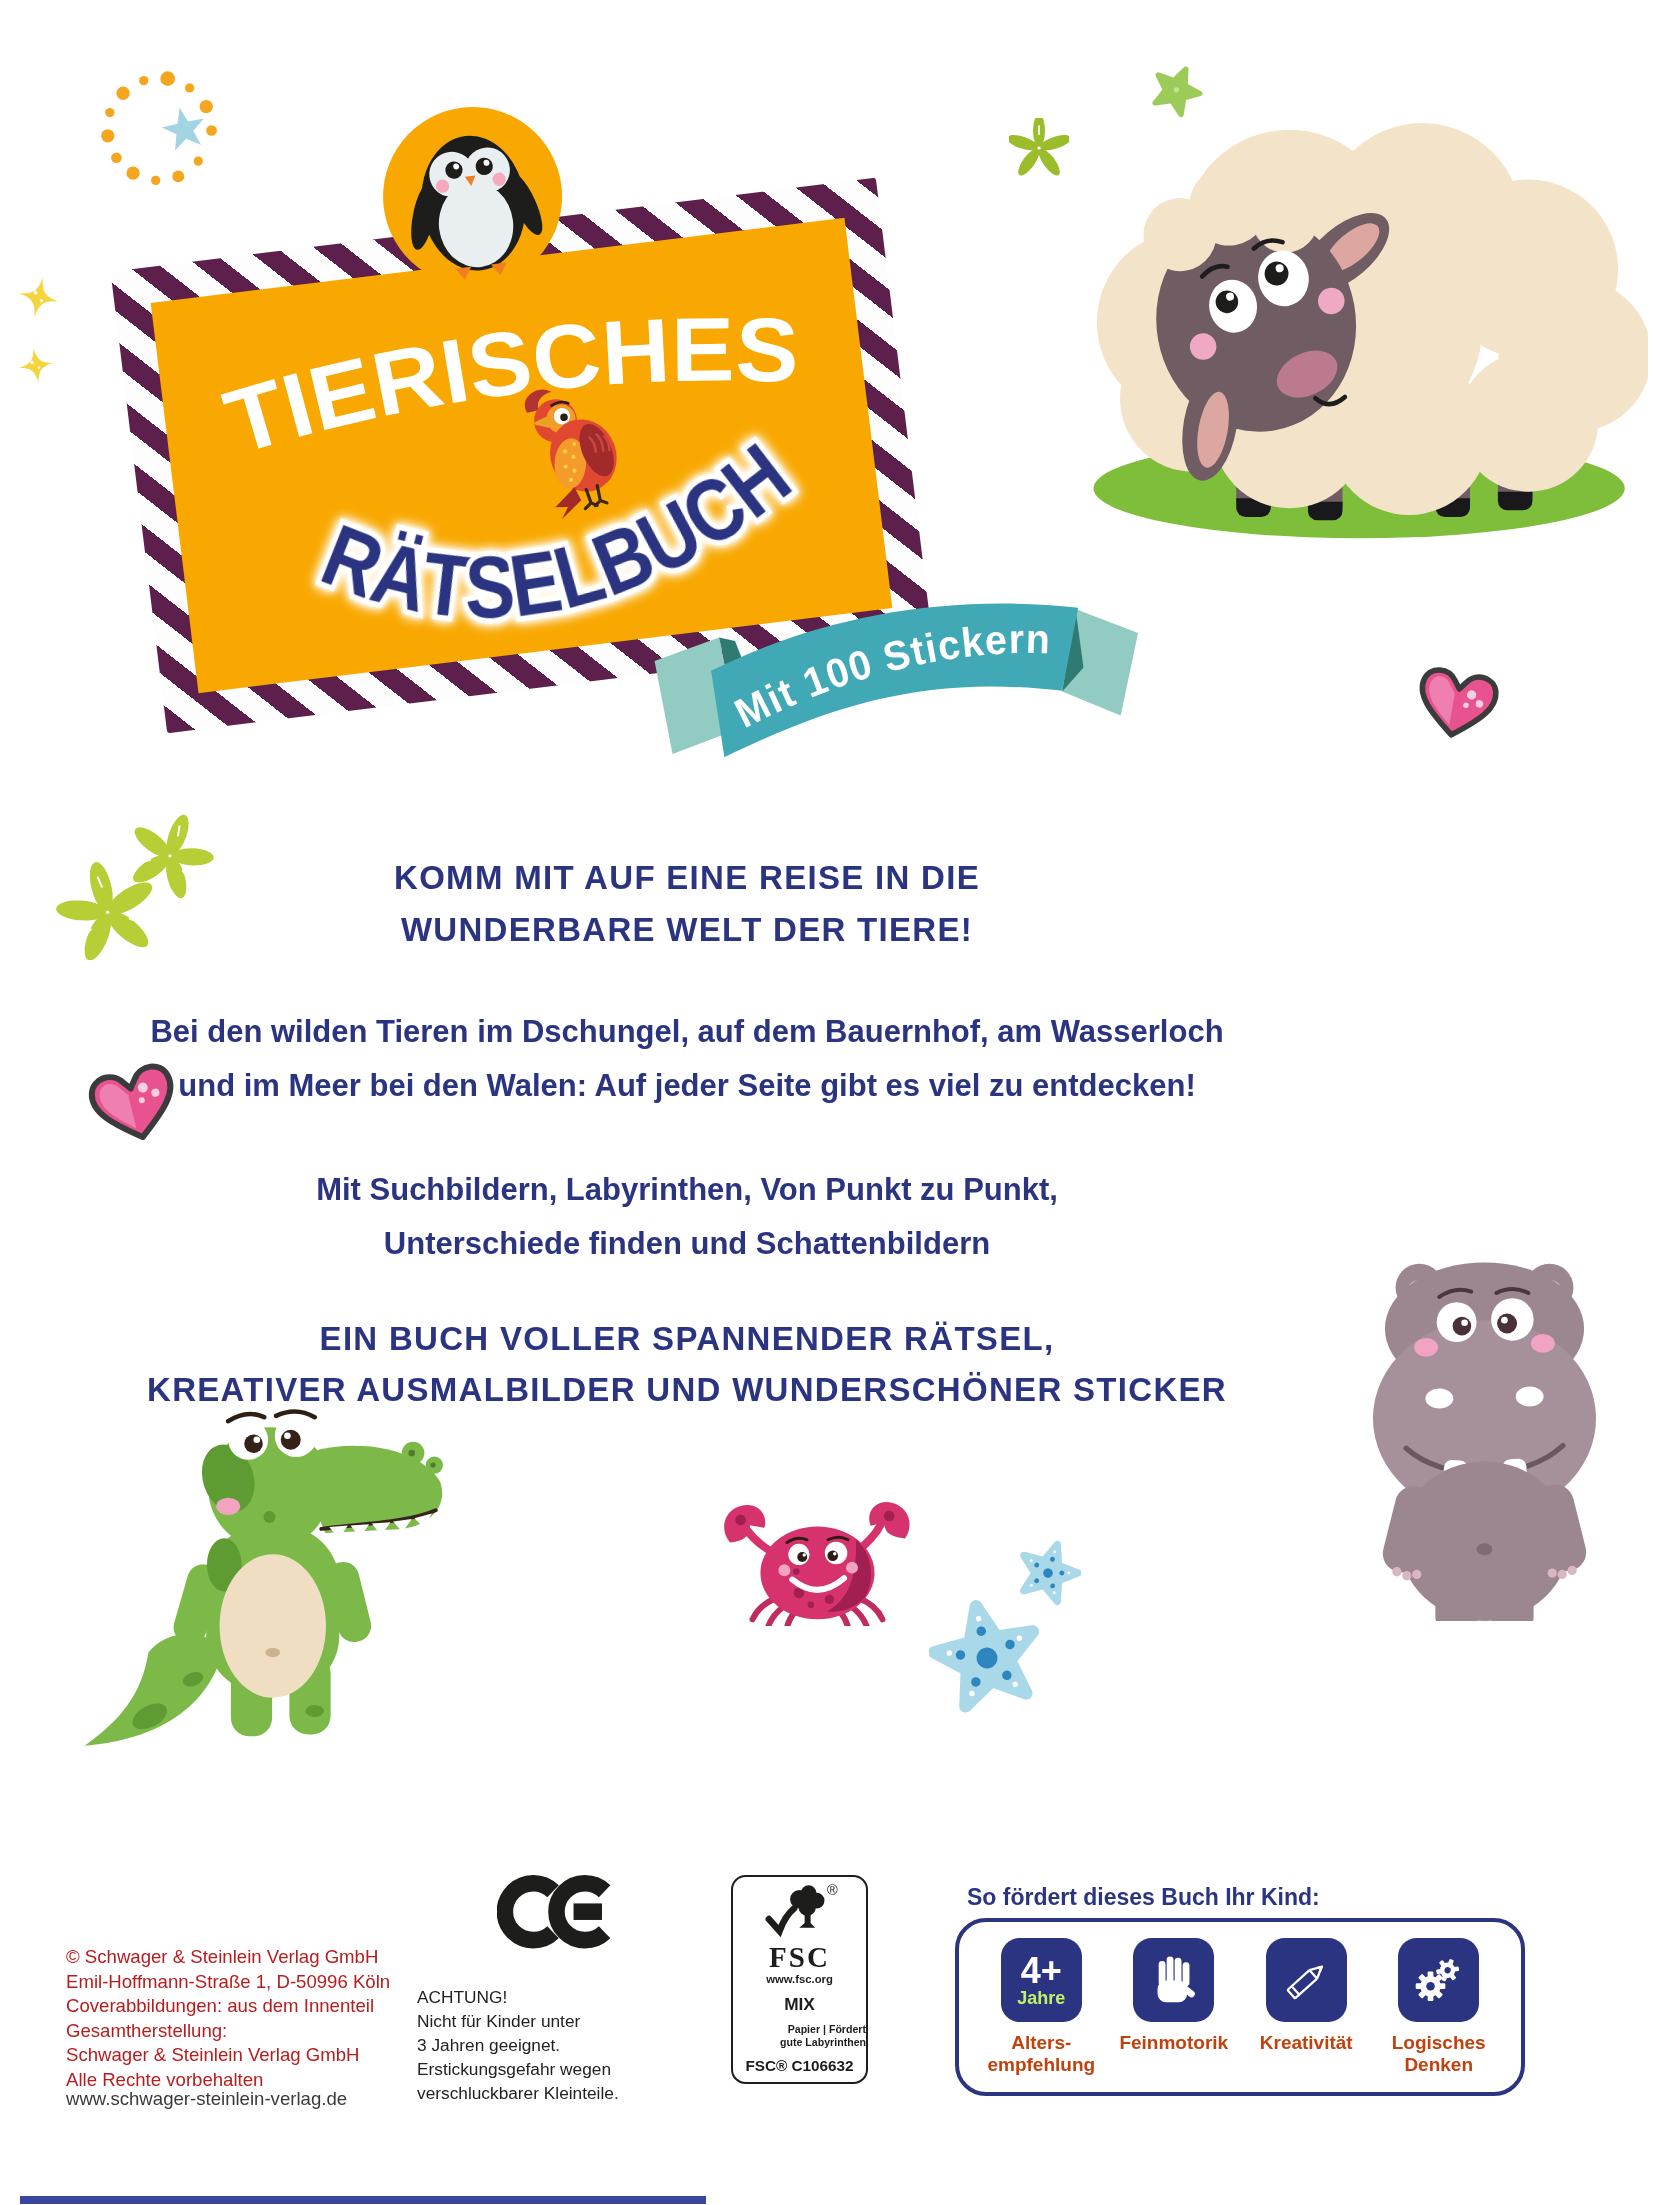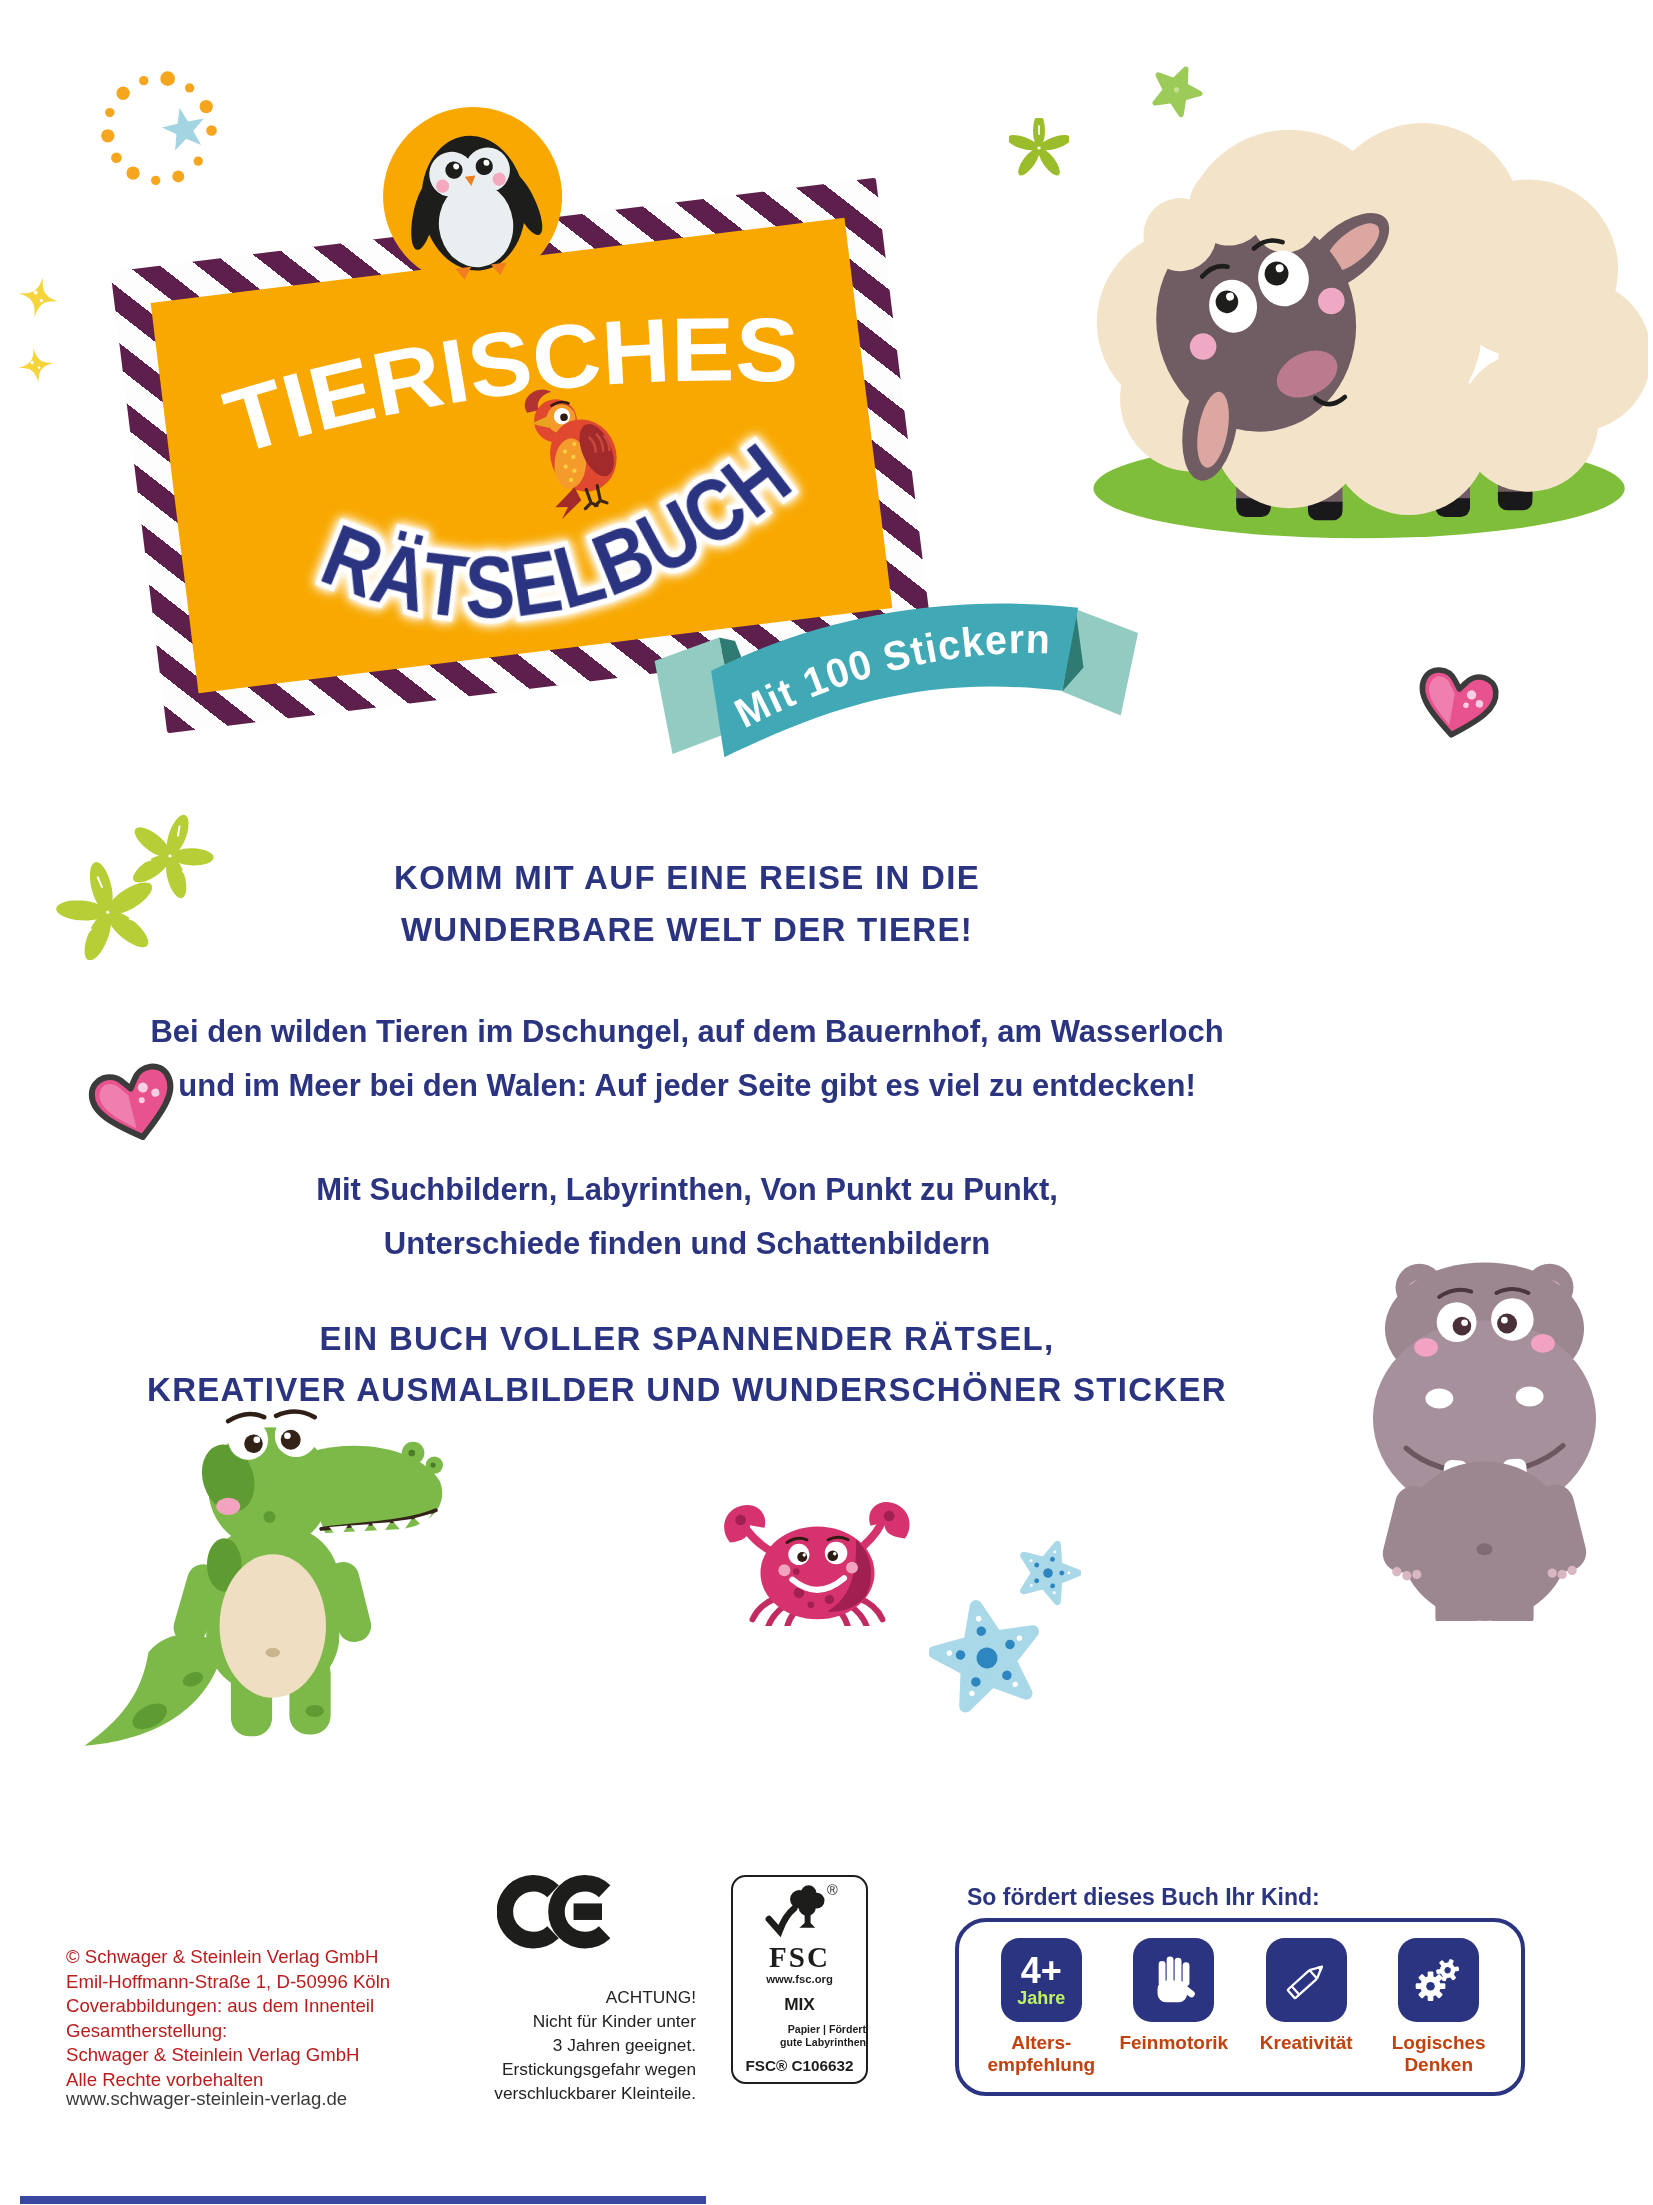--- a/index.html
+++ b/index.html
@@ -46,21 +46,21 @@
   
   .txt{position:absolute; left:0; width:1374px; text-align:center; color:#2b3480;}
   .txt-intro{top:852px; font-weight:bold; font-size:33px; line-height:52px; letter-spacing:1.3px;}
   .txt-body1{top:1005px; font-weight:bold; font-size:31px; line-height:54px;}
   .txt-body2{top:1163px; font-weight:bold; font-size:31px; line-height:54px;}
   .txt-outro{top:1313px; font-weight:bold; font-size:33px; line-height:51px; letter-spacing:1.3px;}
 
   
   .imprint{position:absolute; left:66px; top:1945px; color:#b91c1c; font-size:18.6px; line-height:24.6px;}
   .imprint-web{position:absolute; left:66px; top:2088px; color:#3a3a38; font-size:18.6px;}
-  .warning{position:absolute; left:417px; top:1985px; width:279px; text-align:right;
+  .warning{position:absolute; left:417px; top:1985px; width:279px; text-align:left;
            color:#222220; font-size:17.3px; line-height:24px;}
   .ce{position:absolute; left:497px; top:1872px;}
 
   .fsc-box{
     position:absolute; left:731px; top:1875px; width:137px; height:209px;
     border:2.7px solid #1d1d1b; border-radius:14.6px; background:#fff; box-sizing:border-box;
     text-align:center; color:#1d1d1b;
   }
   .fsc-brand{font-family:"Liberation Serif",serif; font-weight:bold; font-size:29px; letter-spacing:2px; margin-top:0;}
   .fsc-url{font-size:11.3px; font-weight:bold; margin-top:-1.3px;}

